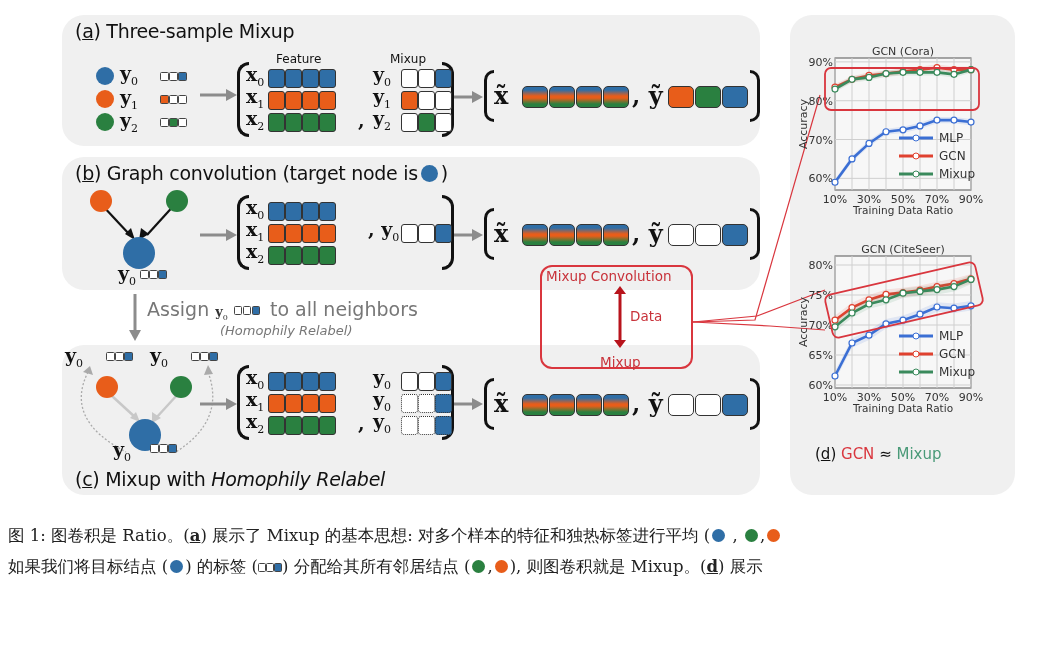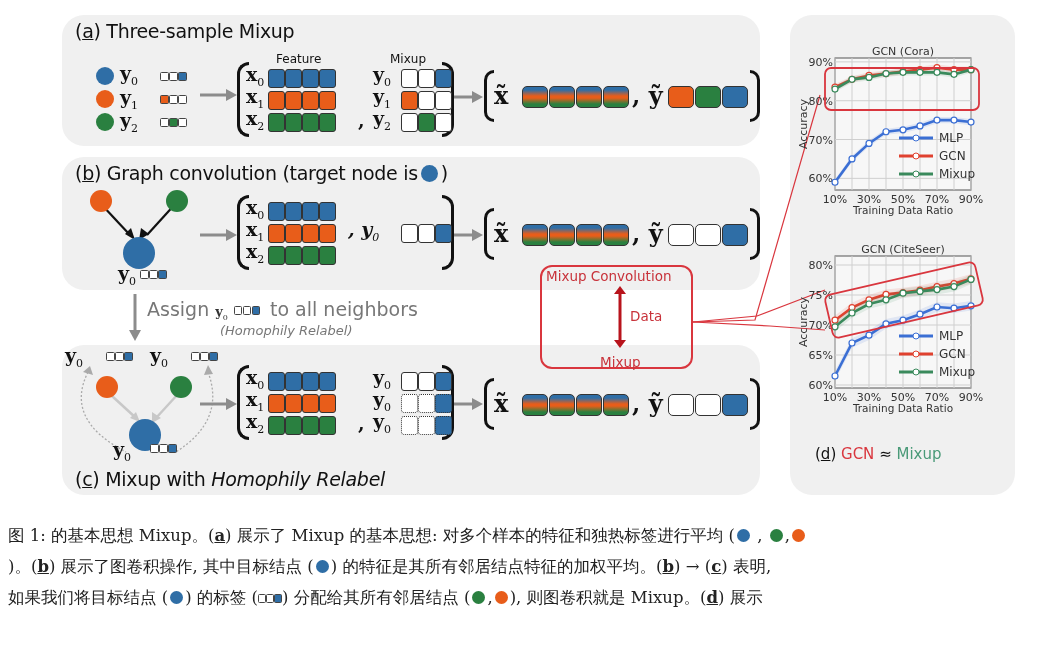--- a/index.html
+++ b/index.html
@@ -295,22 +295,21 @@
     <text x="144" y="120" font-size="12" fill="#333">GCN</text>
     <line x1="104" y1="134" x2="138" y2="134" stroke="#3a8a5c" stroke-width="3"></line>
     <circle cx="121" cy="134" r="3" fill="#fff" stroke="#3a8a5c"></circle>
     <text x="144" y="138" font-size="12" fill="#333">Mixup</text>
     <rect x="32" y="40" width="154" height="44" rx="6" fill="none" stroke="#d9363e" stroke-width="1.8" transform="rotate(-13 109 62)"></rect>
   </svg>
 
 <div class="lbl" style="left:815px;top:445px;font-size:15px;">(<u>d</u>) <span style="color:#d9363e">GCN</span> <span>≈</span> <span style="color:#4a9a78">Mixup</span></div>
 
 <div class="caption">
-  <div><span>图 1: 的基本思想 Mixup。(</span><b style="text-decoration:underline">a</b><span>) 展示了 Mixup 的基本思想: 对多个样本的特征和独热标签进行平均 (</span><span class="cdot" style="background:#2f6ea6"></span> , <span class="cdot" style="background:#2a8040"></span>,<span class="cdot" style="background:#e85d1a"></span></div>
-  <div><span>)。(</span><b style="text-decoration:underline">b</b><span>) 展示了图卷积操作, 其中目标结点 (</span><span class="cdot" style="background:#2f6ea6"></span><span>) 的特征是其所有邻居结点特征的加权平均。(</span><b style="text-decoration:underline">b</b><span>) → (</span><b style="text-decoration:underline">c</b><span>) 表明,</span></div>
+  <div><span>图 1: 图卷积是 Ratio。(</span><b style="text-decoration:underline">a</b><span>) 展示了 Mixup 的基本思想: 对多个样本的特征和独热标签进行平均 (</span><span class="cdot" style="background:#2f6ea6"></span> , <span class="cdot" style="background:#2a8040"></span>,<span class="cdot" style="background:#e85d1a"></span></div>
   <div><span>如果我们将目标结点 (</span><span class="cdot" style="background:#2f6ea6"></span><span>) 的标签 (</span><span class="csq" style="background:#fff"></span><span class="csq" style="background:#fff"></span><span class="csq" style="background:#2f6ea6"></span><span>) 分配给其所有邻居结点 (</span><span class="cdot" style="background:#2a8040"></span>,<span class="cdot" style="background:#e85d1a"></span><span>), 则图卷积就是 Mixup。(</span><b style="text-decoration:underline">d</b><span>) 展示</span></div>
 </div>
 
 <div class="smcell" style="left: 160px; top: 72px; background: rgb(255, 255, 255);"></div>
 <div class="smcell" style="left: 169px; top: 72px; background: rgb(255, 255, 255);"></div>
 <div class="smcell" style="left: 178px; top: 72px; background: rgb(47, 110, 166);"></div>
 <div class="smcell" style="left: 160px; top: 95px; background: rgb(232, 93, 26);"></div>
 <div class="smcell" style="left: 169px; top: 95px; background: rgb(255, 255, 255);"></div>
 <div class="smcell" style="left: 178px; top: 95px; background: rgb(255, 255, 255);"></div>
 <div class="smcell" style="left: 160px; top: 118px; background: rgb(255, 255, 255);"></div>
@@ -364,21 +363,21 @@
 <div class="lbl serif" style="left: 246px; top: 218px; font-size: 19px;">x<sub style="font-size:11px;font-weight:normal">1</sub></div>
 <div class="cell" style="left: 268px; top: 224px; width: 17px; height: 19px; background: rgb(232, 93, 26);"></div>
 <div class="cell" style="left: 285px; top: 224px; width: 17px; height: 19px; background: rgb(232, 93, 26);"></div>
 <div class="cell" style="left: 302px; top: 224px; width: 17px; height: 19px; background: rgb(232, 93, 26);"></div>
 <div class="cell" style="left: 319px; top: 224px; width: 17px; height: 19px; background: rgb(232, 93, 26);"></div>
 <div class="lbl serif" style="left: 246px; top: 240px; font-size: 19px;">x<sub style="font-size:11px;font-weight:normal">2</sub></div>
 <div class="cell" style="left: 268px; top: 246px; width: 17px; height: 19px; background: rgb(42, 128, 64);"></div>
 <div class="cell" style="left: 285px; top: 246px; width: 17px; height: 19px; background: rgb(42, 128, 64);"></div>
 <div class="cell" style="left: 302px; top: 246px; width: 17px; height: 19px; background: rgb(42, 128, 64);"></div>
 <div class="cell" style="left: 319px; top: 246px; width: 17px; height: 19px; background: rgb(42, 128, 64);"></div>
-<div class="lbl serif" style="left: 348px; top: 218px; font-size: 19px; font-style: italic;">, y<sub style="font-size:11px;font-weight:normal">0</sub></div>
+<div class="lbl serif" style="left: 368px; top: 218px; font-size: 19px;">, y<sub style="font-size:11px;font-weight:normal">0</sub></div>
 <div class="cell" style="left: 401px; top: 224px; width: 17px; height: 19px; background: rgb(255, 255, 255);"></div>
 <div class="cell" style="left: 418px; top: 224px; width: 17px; height: 19px; background: rgb(255, 255, 255);"></div>
 <div class="cell" style="left: 435px; top: 224px; width: 17px; height: 19px; background: rgb(47, 110, 166);"></div>
 <div class="lbl serif" style="left: 246px; top: 366px; font-size: 19px;">x<sub style="font-size:11px;font-weight:normal">0</sub></div>
 <div class="cell" style="left: 268px; top: 372px; width: 17px; height: 19px; background: rgb(47, 110, 166);"></div>
 <div class="cell" style="left: 285px; top: 372px; width: 17px; height: 19px; background: rgb(47, 110, 166);"></div>
 <div class="cell" style="left: 302px; top: 372px; width: 17px; height: 19px; background: rgb(47, 110, 166);"></div>
 <div class="cell" style="left: 319px; top: 372px; width: 17px; height: 19px; background: rgb(47, 110, 166);"></div>
 <div class="lbl serif" style="left: 246px; top: 388px; font-size: 19px;">x<sub style="font-size:11px;font-weight:normal">1</sub></div>
 <div class="cell" style="left: 268px; top: 394px; width: 17px; height: 19px; background: rgb(232, 93, 26);"></div>

